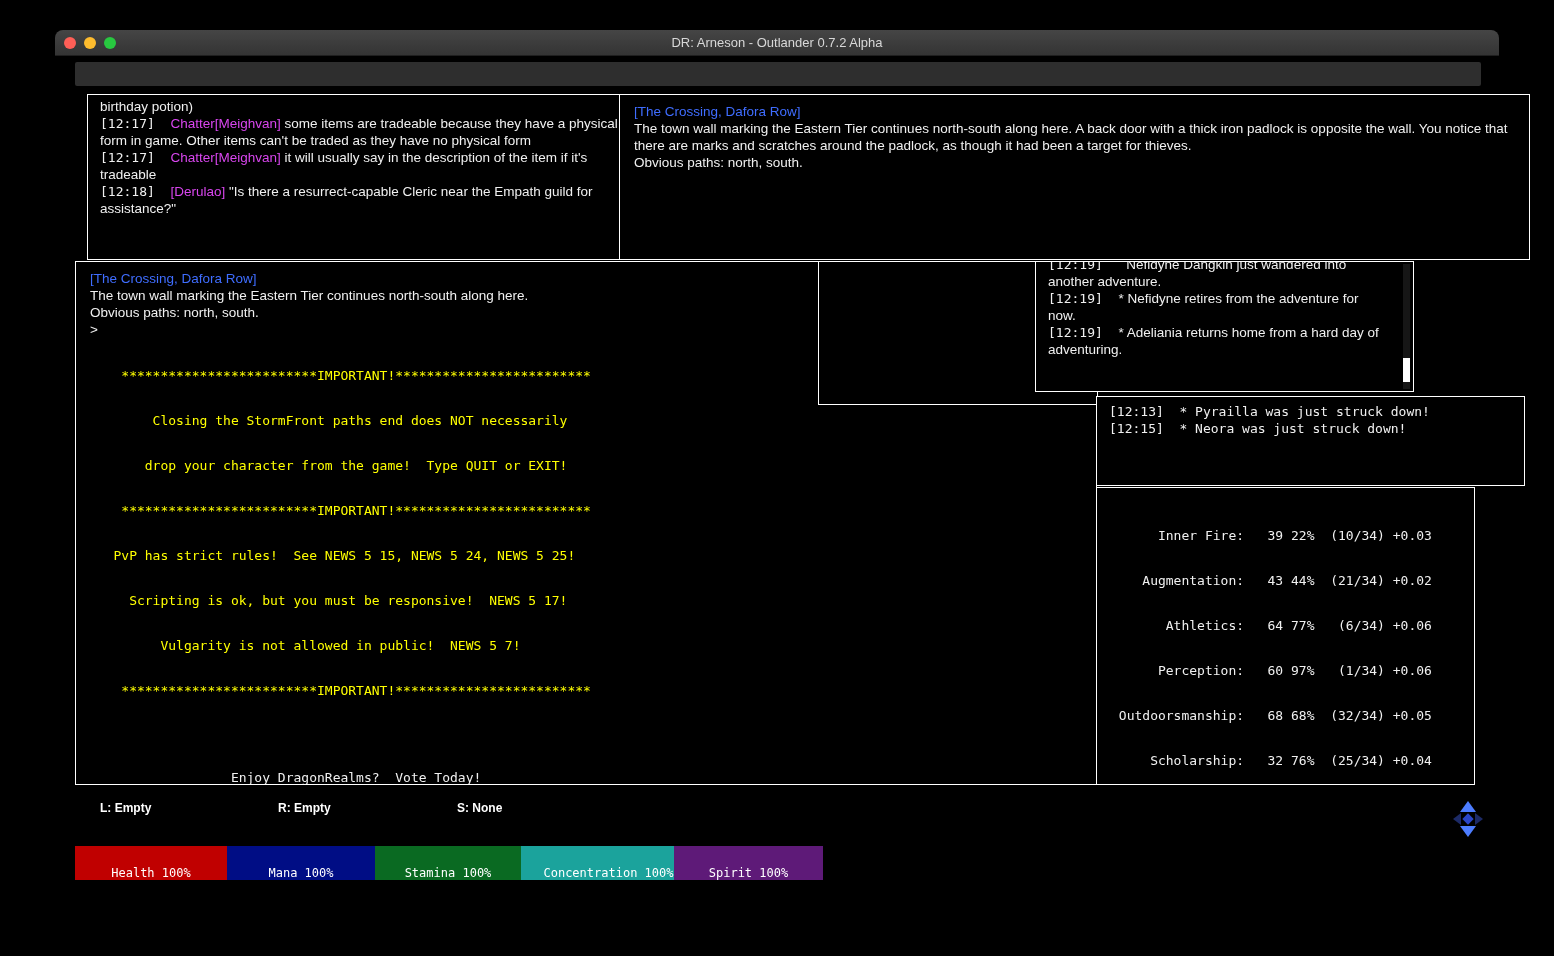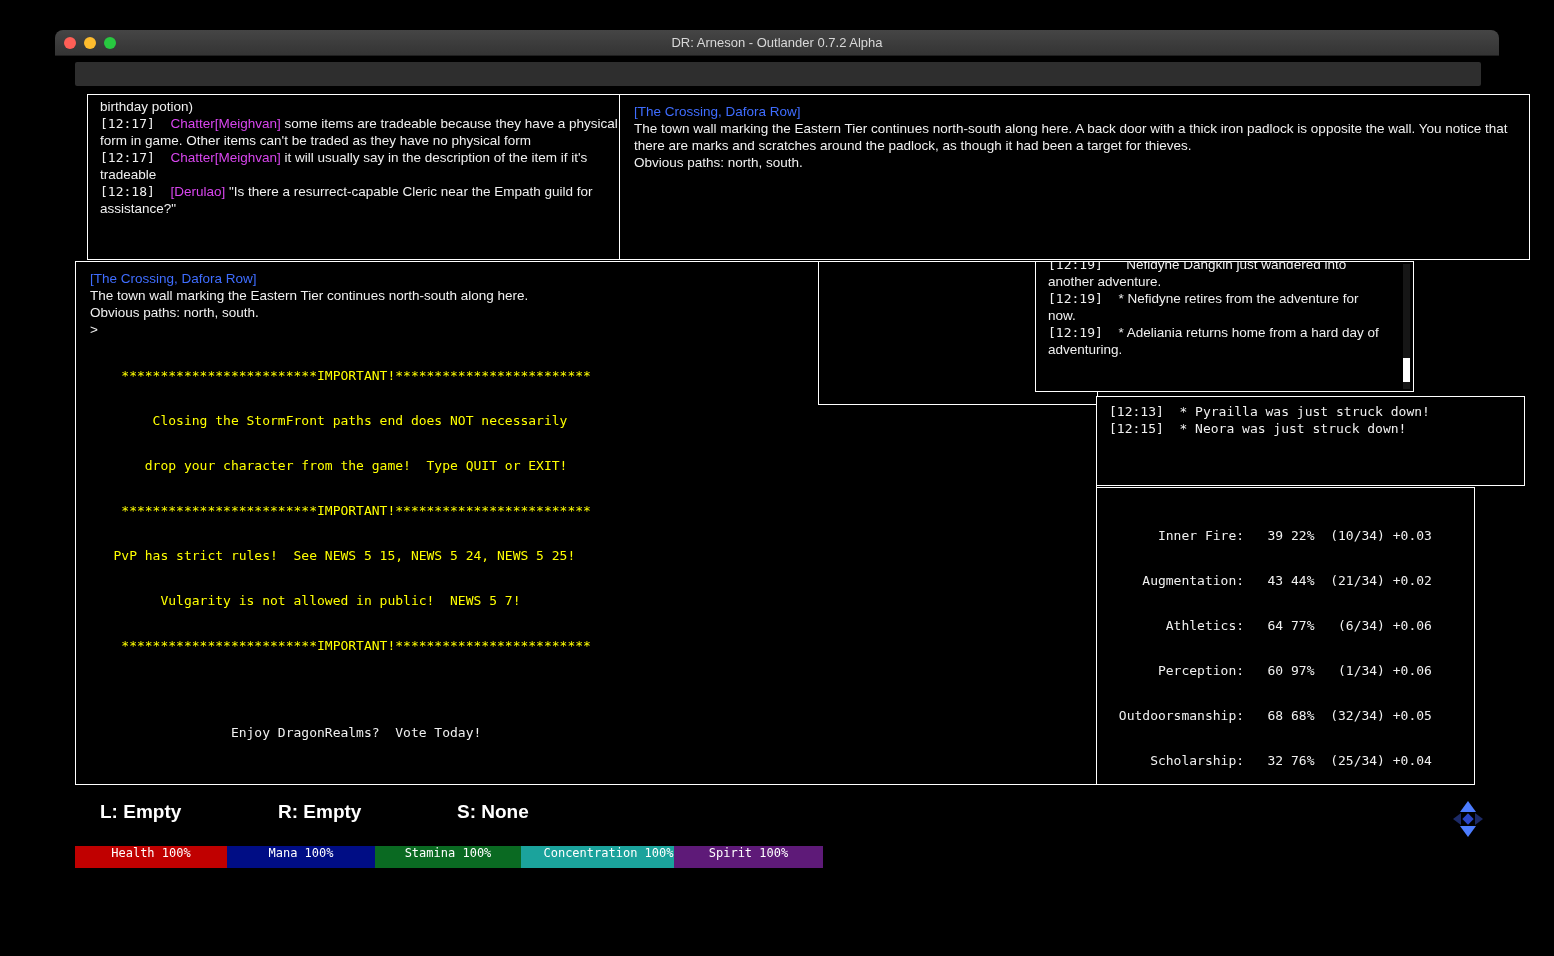--- a/index.html
+++ b/index.html
@@ -32,25 +32,25 @@
   .main-panel  { left:20px;  top:231px; width:1022px; height:524px; padding:8px 14px; }
   .sub-panel   { left:763px; top:231px; width:280px; height:144px; }
   .events-panel{ left:980px; top:231px; width:379px; height:131px; padding:0 14px 16px 12px; }
   .deaths-panel{ left:1041px; top:366px; width:429px; height:90px;  padding:6px 12px; }
   .xp-panel    { left:1041px; top:457px; width:379px; height:298px; padding:10px 14px; }
 
   .events-inner { margin-top:-6px; width:335px; }
   .scrolltrack { position:absolute; right:3px; top:2px; width:7px; height:125px; background:#161616; }
   .scrollthumb { position:absolute; right:3px; top:96px; width:7px; height:24px; background:#ffffff; }
 
-  .hands { position:absolute; top:771px; font-size:19px; font-weight:700; color:#ffffff; }
+  .hands { position:absolute; top:771px; font-size:12px; font-weight:700; color:#ffffff; }
   .hand-l { left:45px; } .hand-r { left:223px; } .hand-s { left:402px; }
 
   .bars { position:absolute; left:20px; top:816px; display:flex; height:22px; }
-  .statbar { height:22px; display:flex; align-items:flex-start; justify-content:center;
+  .statbar { height:34px; display:flex; align-items:flex-end; justify-content:center;
              font-family:"DejaVu Sans Mono", monospace; font-size:12px; color:#ffffff; }
 
   .compass { position:absolute; left:1397px; top:770px; width:32px; height:38px; }
 </style>
 </head>
 <body>
 
 <div class="stage">
   <div class="window">
 
@@ -82,20 +82,21 @@
         <div>The town wall marking the Eastern Tier continues north-south along here.</div>
         <div>Obvious paths: north, south.</div>
         <div>&gt;</div>
       </div>
       <div class="mono">
         <div class="yellow">    *************************IMPORTANT!*************************</div>
         <div class="yellow">        Closing the StormFront paths end does NOT necessarily</div>
         <div class="yellow">       drop your character from the game!  Type QUIT or EXIT!</div>
         <div class="yellow">    *************************IMPORTANT!*************************</div>
         <div class="yellow">   PvP has strict rules!  See NEWS 5 15, NEWS 5 24, NEWS 5 25!</div>
+        <div class="yellow">     Scripting is ok, but you must be responsive!  NEWS 5 17!</div>
         <div class="yellow">         Vulgarity is not allowed in public!  NEWS 5 7!</div>
         <div class="yellow">    *************************IMPORTANT!*************************</div>
         <div class="sp12"></div>
         <div>                  Enjoy DragonRealms?  Vote Today!</div>
         
         
         
         
         
         

